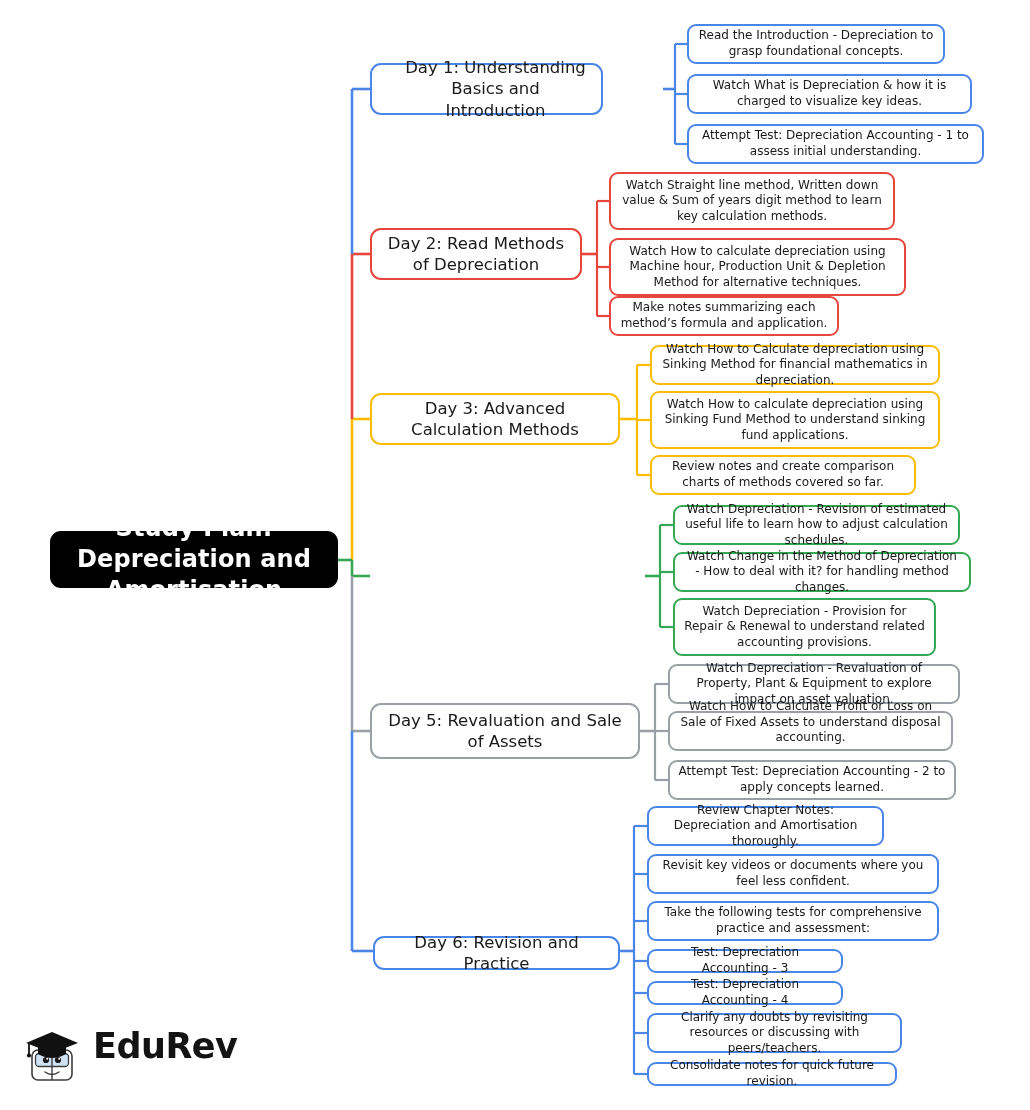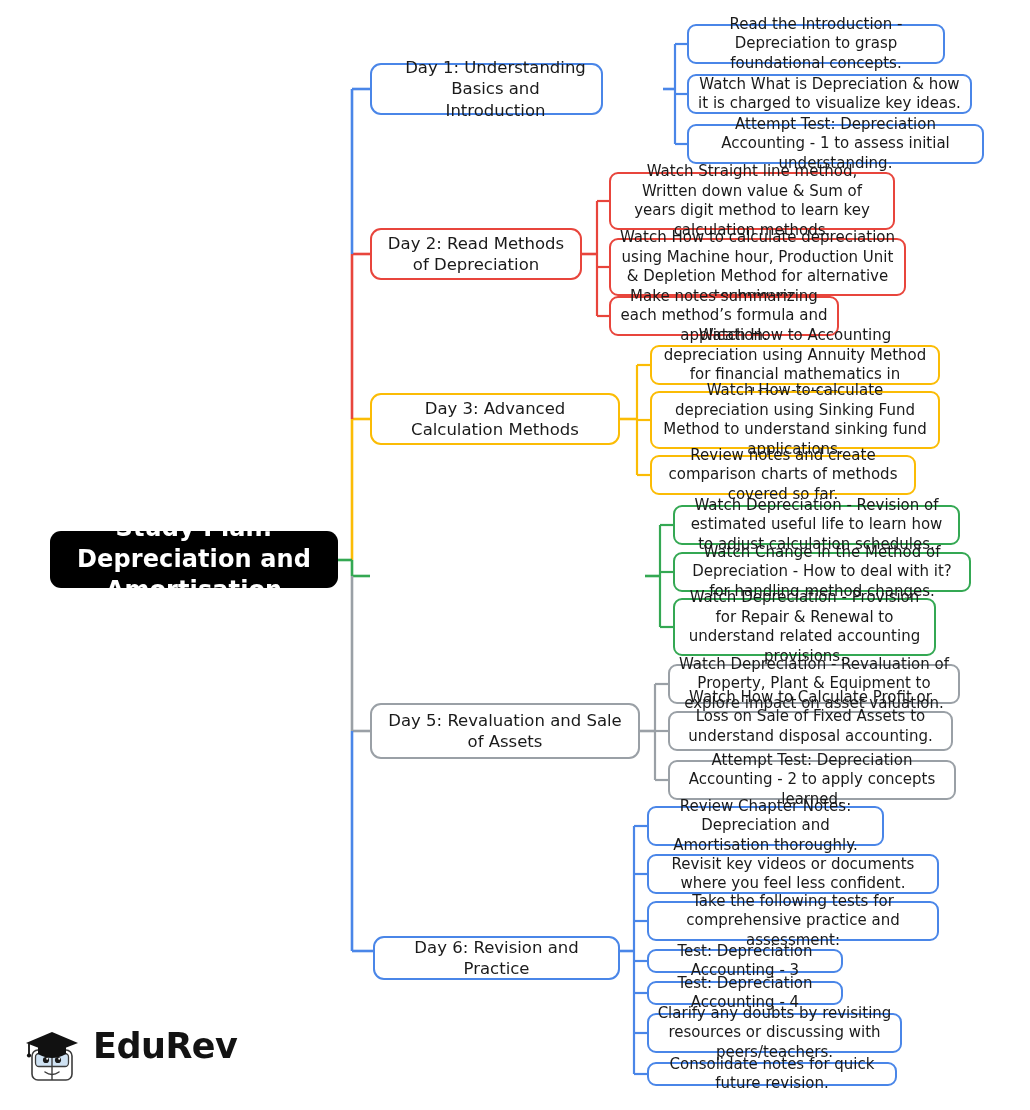--- a/index.html
+++ b/index.html
@@ -57,21 +57,21 @@
   .branch-node {
     border: 2.6px solid #4a86e8;
     border-radius: 11px;
     font-size: 16.5px;
     padding: 4px 10px;
   }
 
   .leaf-node {
     border: 2.2px solid #4a86e8;
     border-radius: 9px;
-    font-size: 15px;
+    font-size: 12px;
     padding: 3px 8px;
     line-height: 1.3;
   }
 
   
   #logo {
     position: absolute;
     left: 20px;
     top: 1026px;
     width: 210px;
@@ -171,21 +171,21 @@
     <div class="node leaf-node" style="left: 609px; top: 238px; width: 297px; height: 58px; border-color: rgb(232, 69, 60);">
       <span>Watch How to calculate depreciation using Machine hour, Production Unit &amp; Depletion Method for alternative techniques.</span>
     </div>
     <div class="node leaf-node" style="left: 609px; top: 296px; width: 230px; height: 40px; border-color: rgb(232, 69, 60);">
       <span>Make notes summarizing each method’s formula and application.</span>
     </div>
     <div class="node branch-node" style="left: 370px; top: 393px; width: 250px; height: 52px; border-color: rgb(251, 188, 5);">
       <span>Day 3: Advanced Calculation Methods</span>
     </div>
     <div class="node leaf-node" style="left: 650px; top: 345px; width: 290px; height: 40px; border-color: rgb(251, 188, 5);">
-      <span>Watch How to Accounting depreciation using Annuity Method for financial mathematics in depreciation.</span>
+      <span>Watch How to Calculate depreciation using Sinking Method for financial mathematics in depreciation.</span>
     </div>
     <div class="node leaf-node" style="left: 650px; top: 391px; width: 290px; height: 58px; border-color: rgb(251, 188, 5);">
       <span>Watch How to calculate depreciation using Sinking Fund Method to understand sinking fund applications.</span>
     </div>
     <div class="node leaf-node" style="left: 650px; top: 455px; width: 266px; height: 40px; border-color: rgb(251, 188, 5);">
       <span>Review notes and create comparison charts of methods covered so far.</span>
     </div>
     <div class="node leaf-node" style="left: 673px; top: 505px; width: 287px; height: 40px; border-color: rgb(52, 168, 83);">
       <span>Watch Depreciation - Revision of estimated useful life to learn how to adjust calculation schedules.</span>
     </div>
@@ -200,21 +200,21 @@
     </div>
     <div class="node leaf-node" style="left: 668px; top: 664px; width: 292px; height: 40px; border-color: rgb(154, 160, 166);">
       <span>Watch Depreciation - Revaluation of Property, Plant &amp; Equipment to explore impact on asset valuation.</span>
     </div>
     <div class="node leaf-node" style="left: 668px; top: 711px; width: 285px; height: 40px; border-color: rgb(154, 160, 166); align-items: flex-end;">
       <span>Watch How to Calculate Profit or Loss on Sale of Fixed Assets to understand disposal accounting.</span>
     </div>
     <div class="node leaf-node" style="left: 668px; top: 760px; width: 288px; height: 40px; border-color: rgb(154, 160, 166);">
       <span>Attempt Test: Depreciation Accounting - 2 to apply concepts learned.</span>
     </div>
-    <div class="node branch-node" style="left: 373px; top: 936px; width: 247px; height: 44px; border-color: rgb(74, 134, 232); justify-content: center;">
+    <div class="node branch-node" style="left: 373px; top: 936px; width: 247px; height: 34px; border-color: rgb(74, 134, 232); justify-content: center;">
       <span>Day 6: Revision and Practice</span>
     </div>
     <div class="node leaf-node" style="left: 647px; top: 806px; width: 237px; height: 40px; border-color: rgb(74, 134, 232);">
       <span>Review Chapter Notes: Depreciation and Amortisation thoroughly.</span>
     </div>
     <div class="node leaf-node" style="left: 647px; top: 854px; width: 292px; height: 40px; border-color: rgb(74, 134, 232);">
       <span>Revisit key videos or documents where you feel less confident.</span>
     </div>
     <div class="node leaf-node" style="left: 647px; top: 901px; width: 292px; height: 40px; border-color: rgb(74, 134, 232);">
       <span>Take the following tests for comprehensive practice and assessment:</span>

